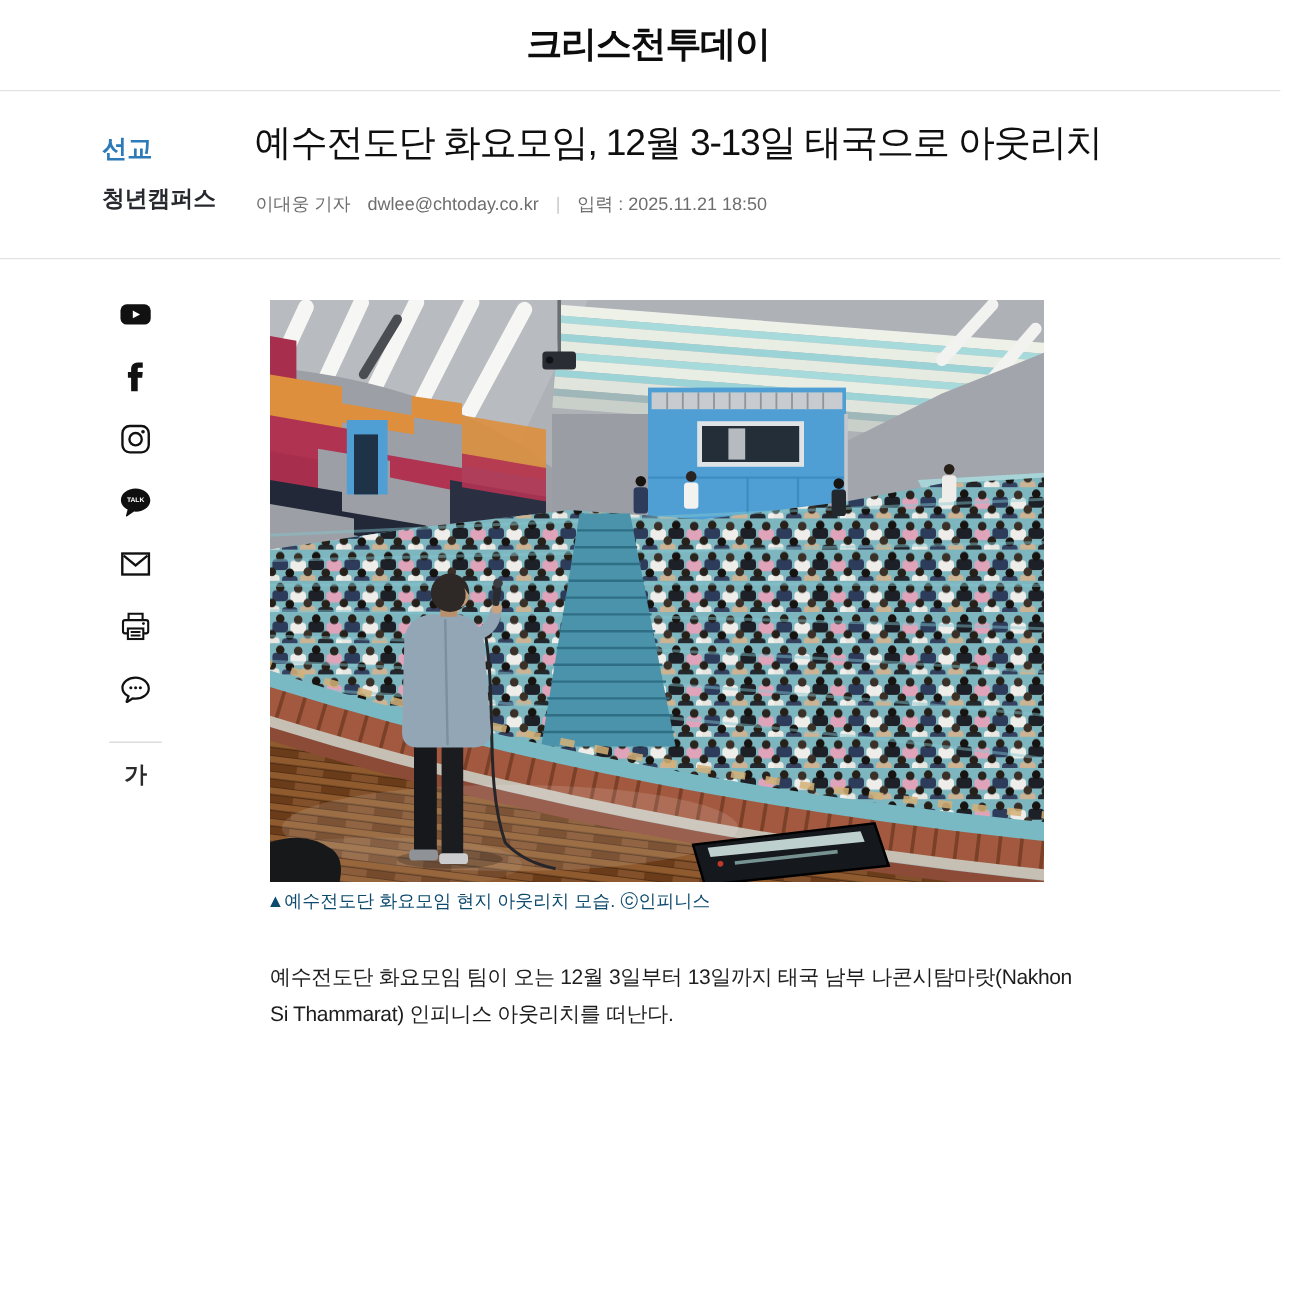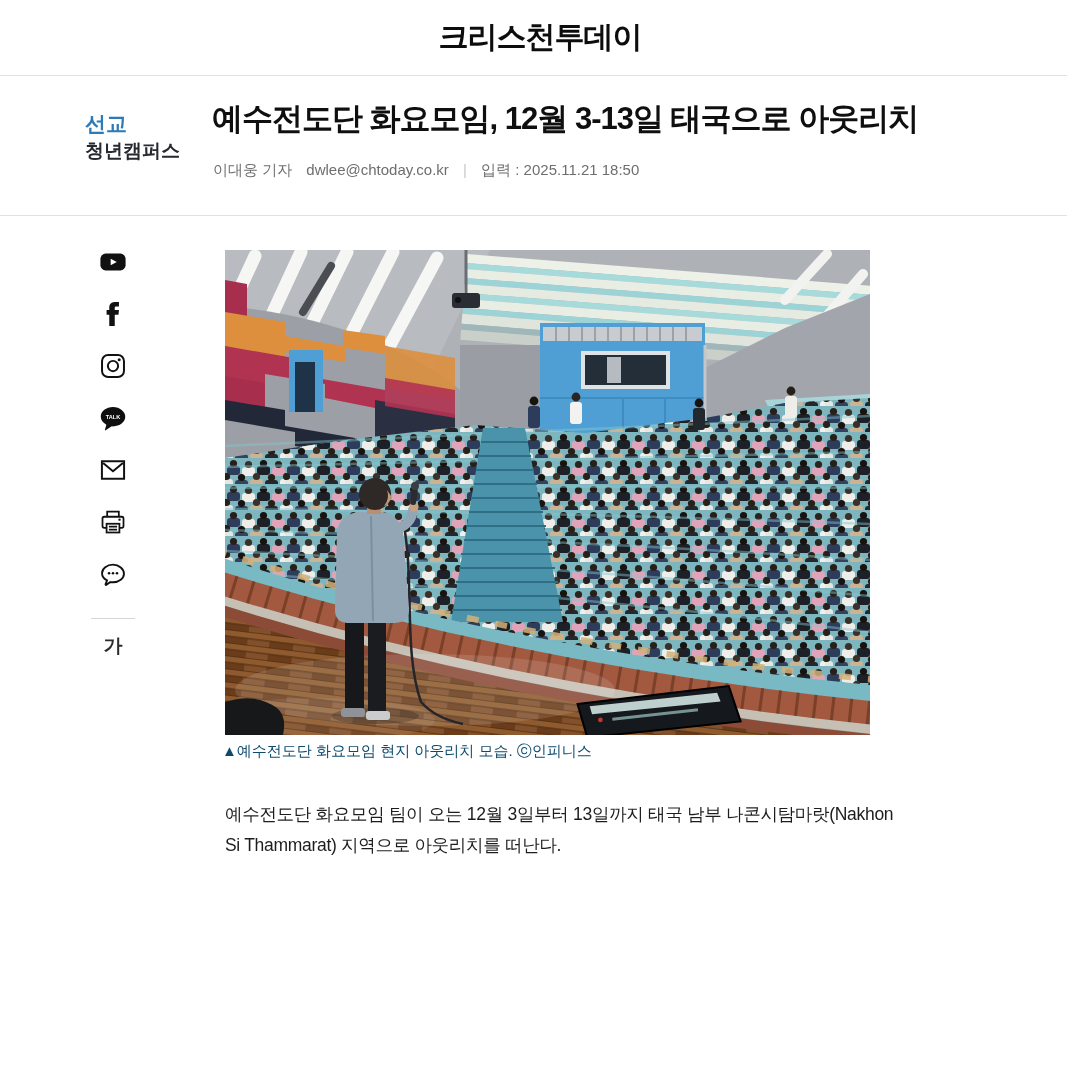--- a/index.html
+++ b/index.html
@@ -10,23 +10,23 @@
   
   .site-header { position:absolute; top:0; left:0; width:1080px; height:75px;
                  display:flex; align-items:center; justify-content:center; }
   .logo { font-size:30px; font-weight:900; letter-spacing:-1px; color:#0d0d0d; }
   .hr1 { position:absolute; top:75px; left:0; width:1080px; height:1px; background:#e2e2e2; }
   .hr2 { position:absolute; top:215px; left:0; width:1080px; height:1px; background:#e2e2e2; }
 
   
   .cats { position:absolute; left:85px; top:110px; }
   .cat-main { display:block; font-size:21px; font-weight:700; color:#2d7ab9; text-decoration:none; }
-  .cat-sub  { display:block; font-size:19px; font-weight:800; color:#27292f; text-decoration:none; }
+  .cat-sub  { display:block; margin-top:15px; font-size:19px; font-weight:800; color:#27292f; text-decoration:none; }
   .title { position:absolute; left:212px; top:100px; width:800px; font-size:31px; line-height:1.25;
-           font-weight:700; letter-spacing:-1px; color:#0f0f0f; }
+           font-weight:400; letter-spacing:-1px; color:#0f0f0f; }
   .byline { position:absolute; left:213px; top:161px; font-size:15px; color:#6e6e6e; }
   .byline .sep { color:#c9c9c9; margin:0 10px; }
   .byline .email { margin-left:10px; }
 
   
   .rail { position:absolute; left:96px; top:248px; width:34px; display:flex;
           flex-direction:column; align-items:center; }
   .rail-btn { width:28px; height:28px; margin-bottom:24px; cursor:pointer; color:#121212; }
   .rail-btn svg { width:28px; height:28px; display:block; }
   .rail-divider { width:44px; height:1px; background:#d4d4d4; margin:6px 0 14px 0; }
@@ -312,16 +312,16 @@
       <circle cx="190" cy="236" r="4" fill="#3a3d42"></circle>
       <rect x="142" y="252" width="14" height="12" fill="#b98f6c"></rect>
       <circle cx="150" cy="244" r="16" fill="#2e2826"></circle>
       <path d="M162,240 a16,16 0 0 1 -3,16 q6,-2 7,-10 Z" fill="#c49b76"></path>
     </svg>
   </div>
 
   <div class="caption">▲예수전도단 화요모임 현지 아웃리치 모습. ⓒ인피니스</div>
 
   <div class="article-body">
-    <p>예수전도단 화요모임 팀이 오는 12월 3일부터 13일까지 태국 남부 나콘시탐마랏(Nakhon Si Thammarat) 지역으로 아웃리치를 떠난다.</p>
+    <p>예수전도단 화요모임 팀이 오는 12월 3일부터 13일까지 태국 남부 나콘시탐마랏(Nakhon Si Thammarat) 인피니스 아웃리치를 떠난다.</p>
   </div>
 
 </div>
 
 </body></html>

